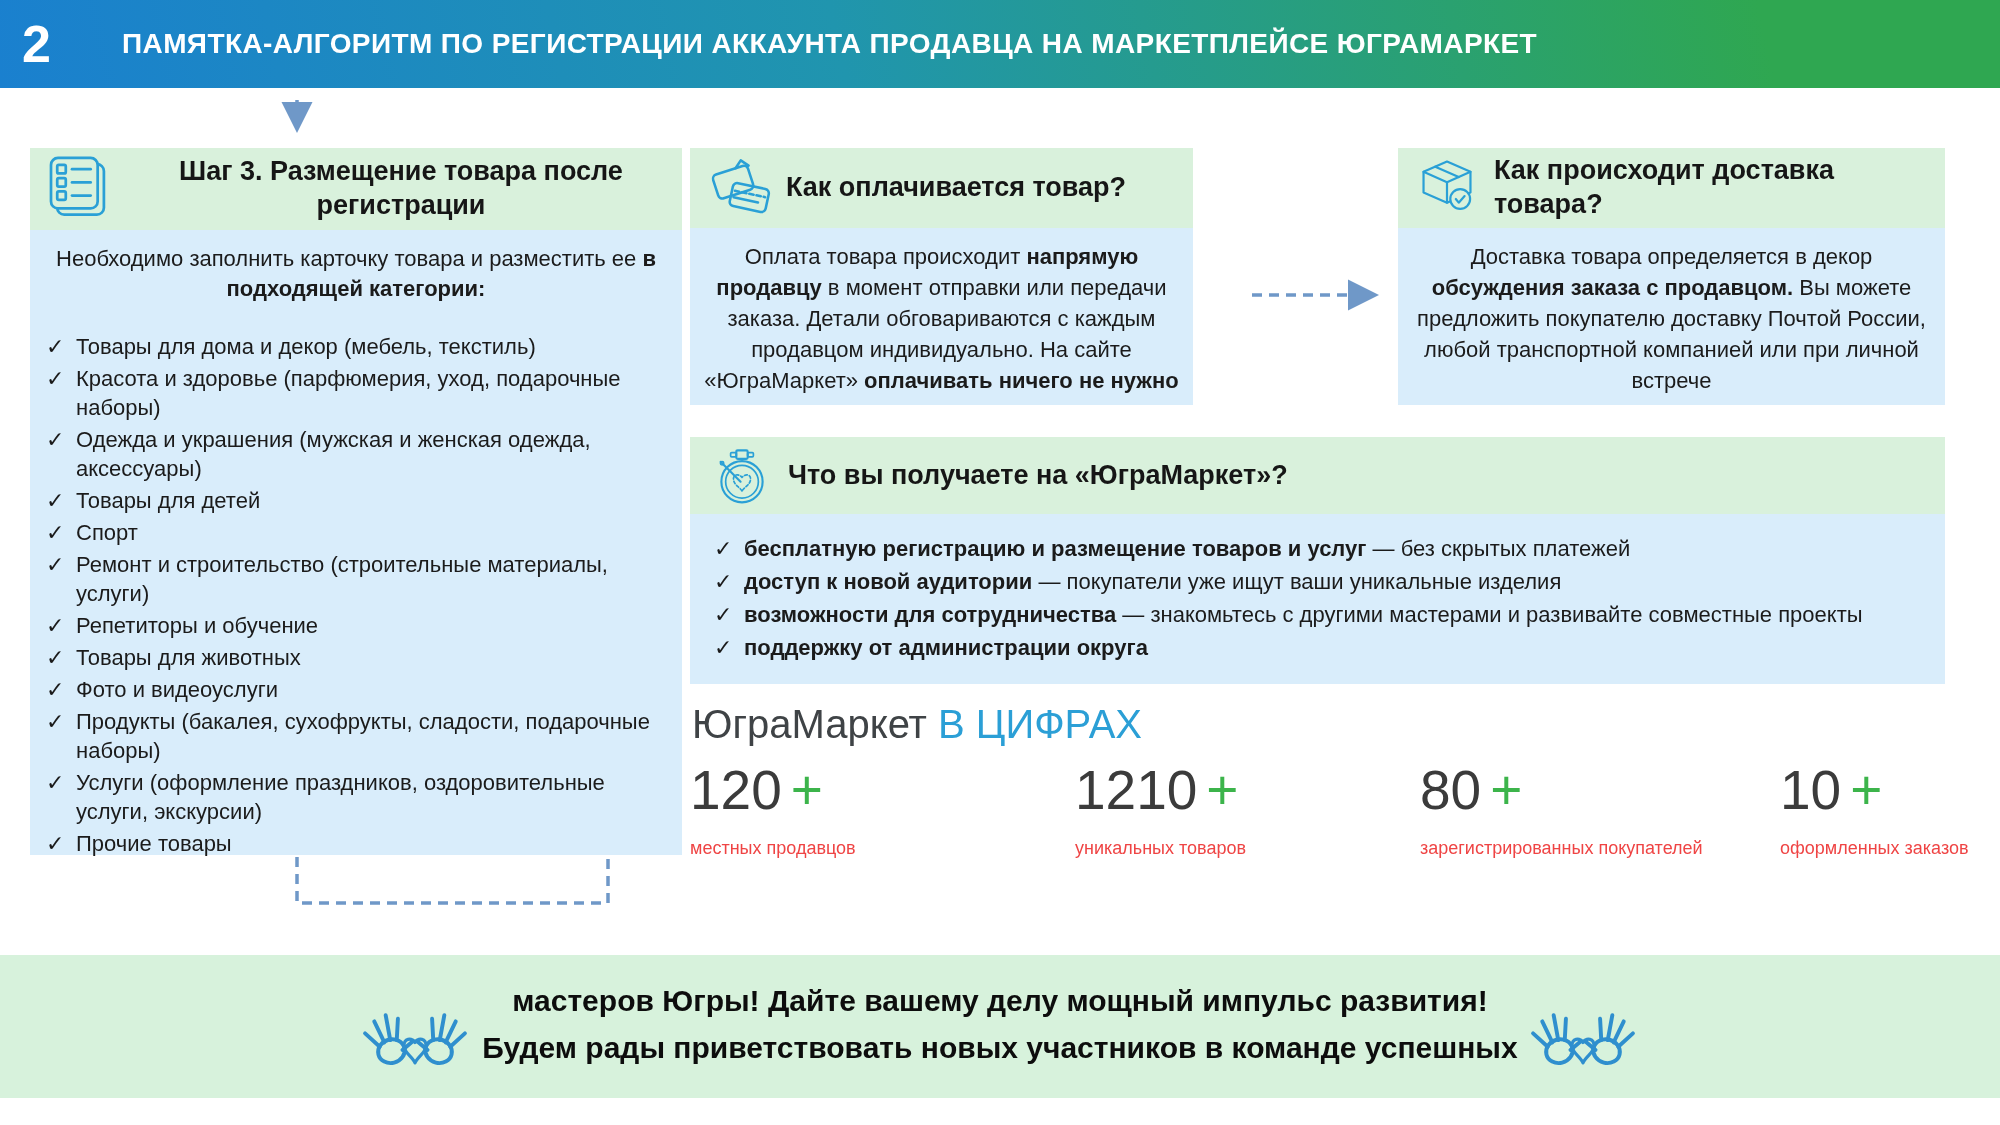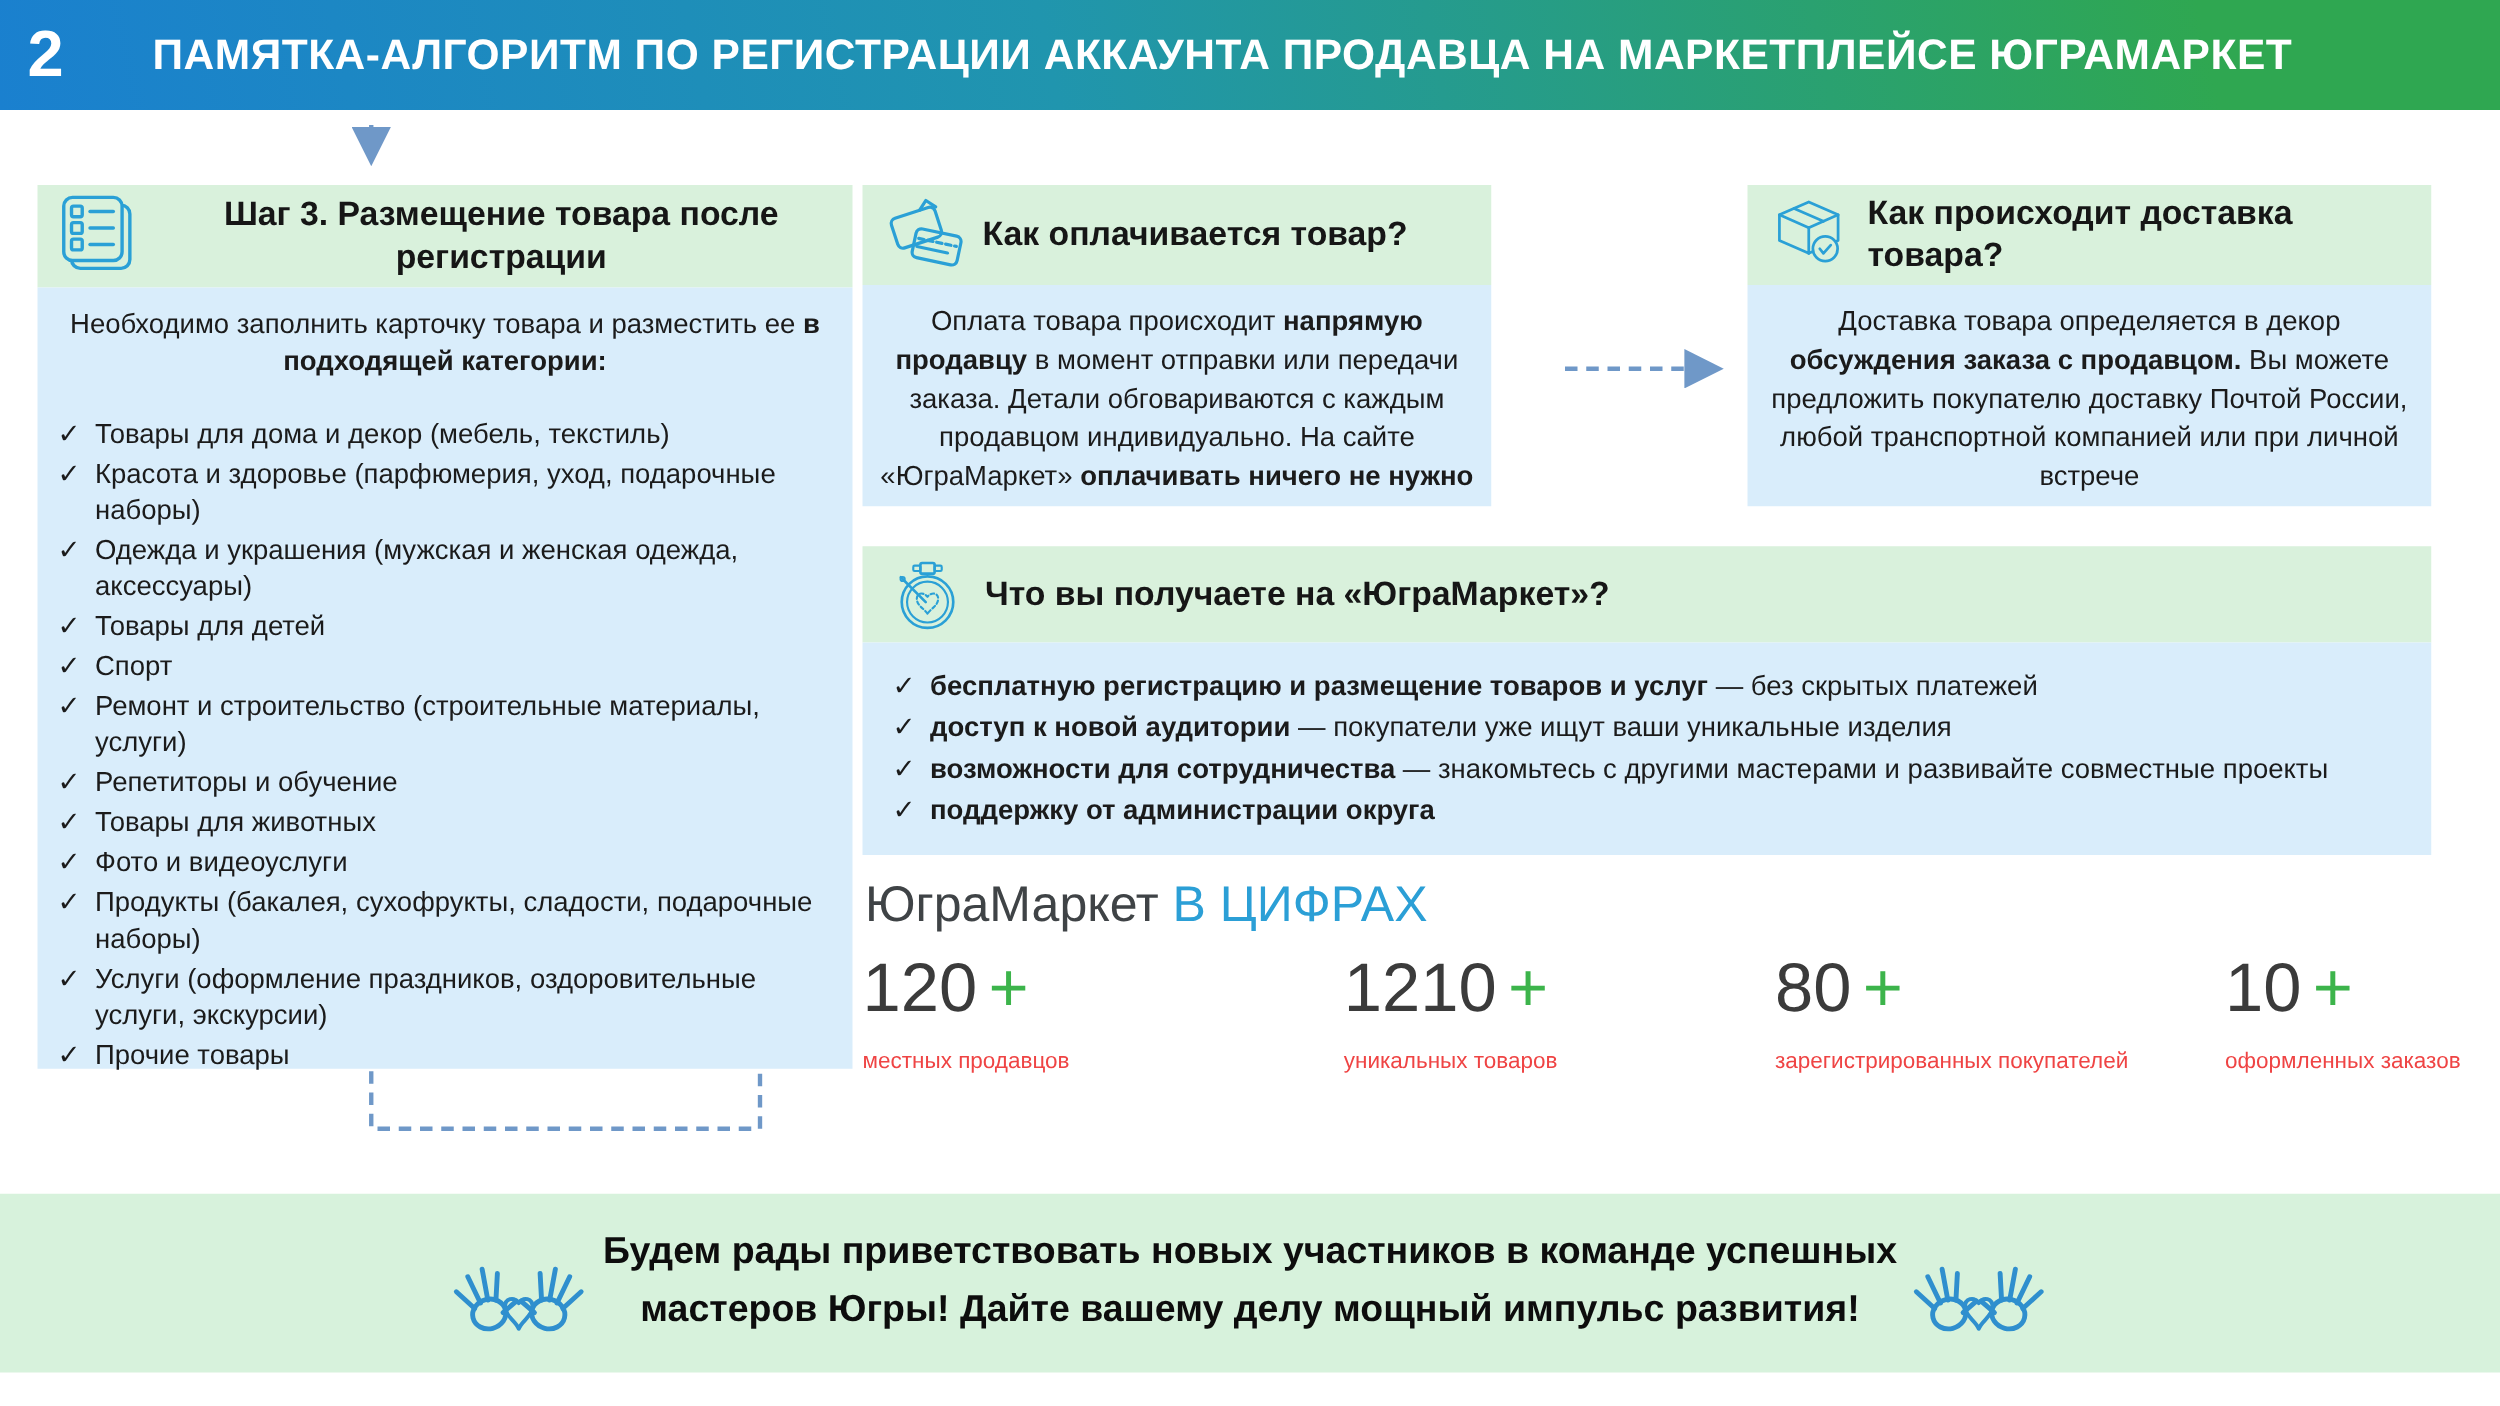--- a/index.html
+++ b/index.html
@@ -4,21 +4,21 @@
 <style>
   html,body{margin:0;padding:0;background:#fff;}
   .canvas{position:relative;width:2000px;height:1125px;background:#ffffff;overflow:hidden;
           font-family:"Liberation Sans","DejaVu Sans",sans-serif;color:#1e1e1e;}
 
   
   .topbar{position:absolute;left:0;top:0;width:2000px;height:88px;
           background:linear-gradient(78deg,#1a80cf 0%,#2095ae 42%,#2fa751 88%);
           display:flex;align-items:center;}
   .page-num{margin-left:22px;width:70px;font-size:52px;font-weight:bold;color:#fff;}
-  .topbar-title{margin-left:30px;font-size:34px;font-weight:bold;color:#fff;letter-spacing:.4px;}
+  .topbar-title{margin-left:30px;font-size:28px;font-weight:bold;color:#fff;letter-spacing:.4px;}
 
   
   .connectors{position:absolute;left:0;top:0;pointer-events:none;}
 
   
   .card{position:absolute;}
   .card-head{background:#d9f1dc;display:flex;align-items:center;box-sizing:border-box;}
   .head-title{font-weight:bold;font-size:27px;color:#161616;line-height:1.25;}
   .card-body{background:#d9edfb;color:#1b1b1b;font-size:22px;box-sizing:border-box;}
 
@@ -288,17 +288,17 @@
         <path d="M-13,-9 L-27,-30"></path>
           <path d="M-6,-13 L-12,-42"></path>
           <path d="M2,-14 L4,-46"></path>
         <path d="M10,-12 L18,-38"></path>
           <path d="M14,2 L30,-6"></path>
       </g>
       <path stroke-width="4" d="M75,112 C72,104 61,99 61,90 C61,81 70,79 75,86 C80,79 89,81 89,90 C89,99 78,104 75,112 Z"></path>
     </g>
   </svg>
   <div class="footer-text">
+    <div>мастеров Югры! Дайте вашему делу мощный импульс развития!</div>
     <div>Будем рады приветствовать новых участников в команде успешных</div>
-    <div>мастеров Югры! Дайте вашему делу мощный импульс развития!</div>
   </div>
 
 </div>
 
 </body></html>

